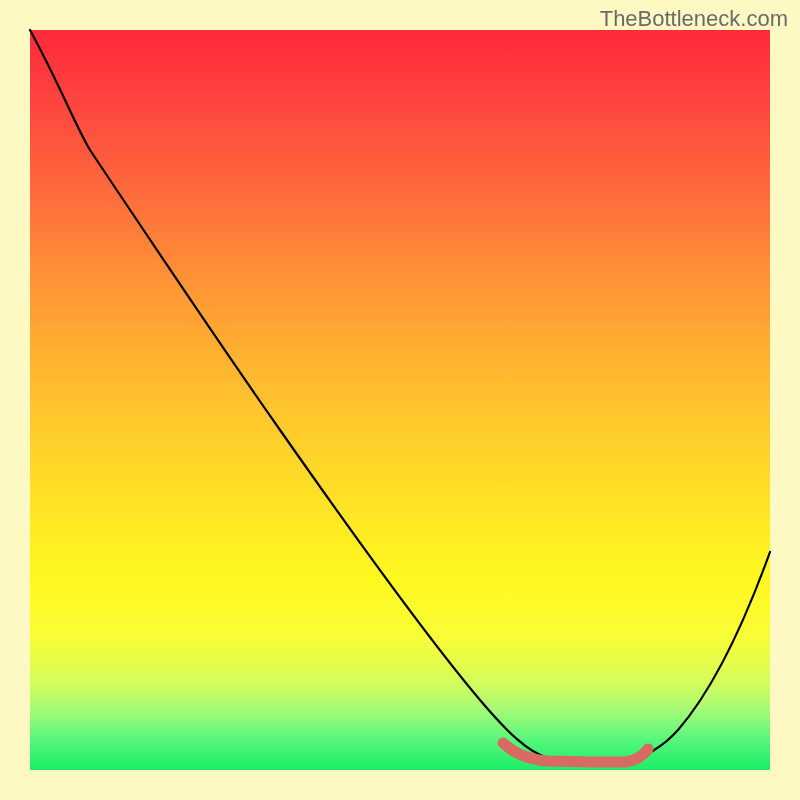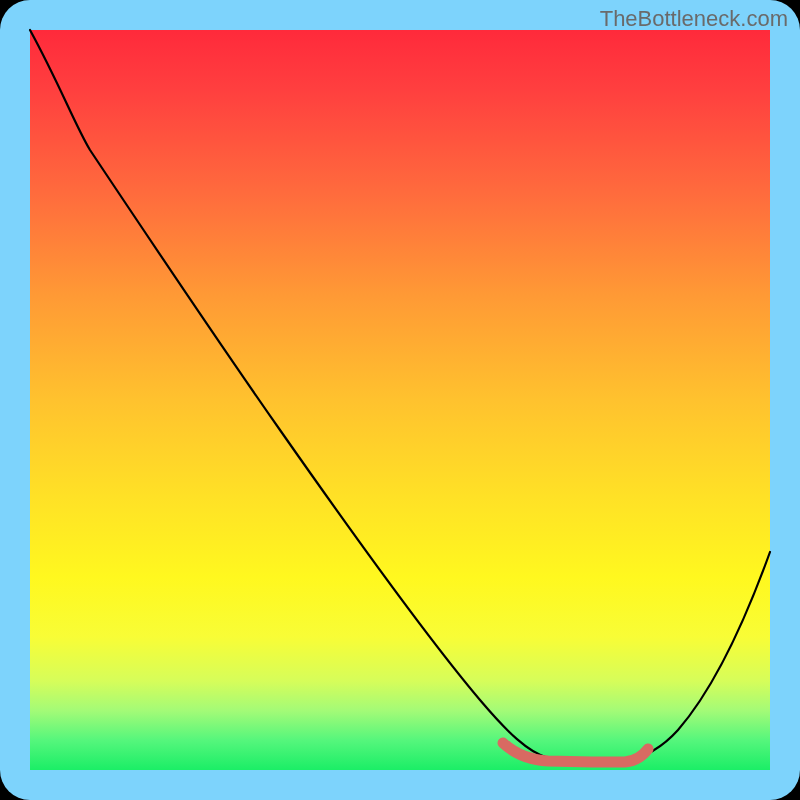--- a/index.html
+++ b/index.html
@@ -8,22 +8,21 @@
     width: 800px;
     height: 800px;
     overflow: hidden;
     font-family: Arial, Helvetica, sans-serif;
     background: #000;
   }
   .frame {
     position: relative;
     width: 800px;
     height: 800px;
-    background: #7dd3fc;
-    border-radius: 30px;
+    background: #fef9c3;
   }
   .watermark {
     position: absolute;
     top: 6px;
     right: 12px;
     color: #6a6a6a;
     font-size: 22px;
     font-weight: 500;
     z-index: 10;
     user-select: none;

